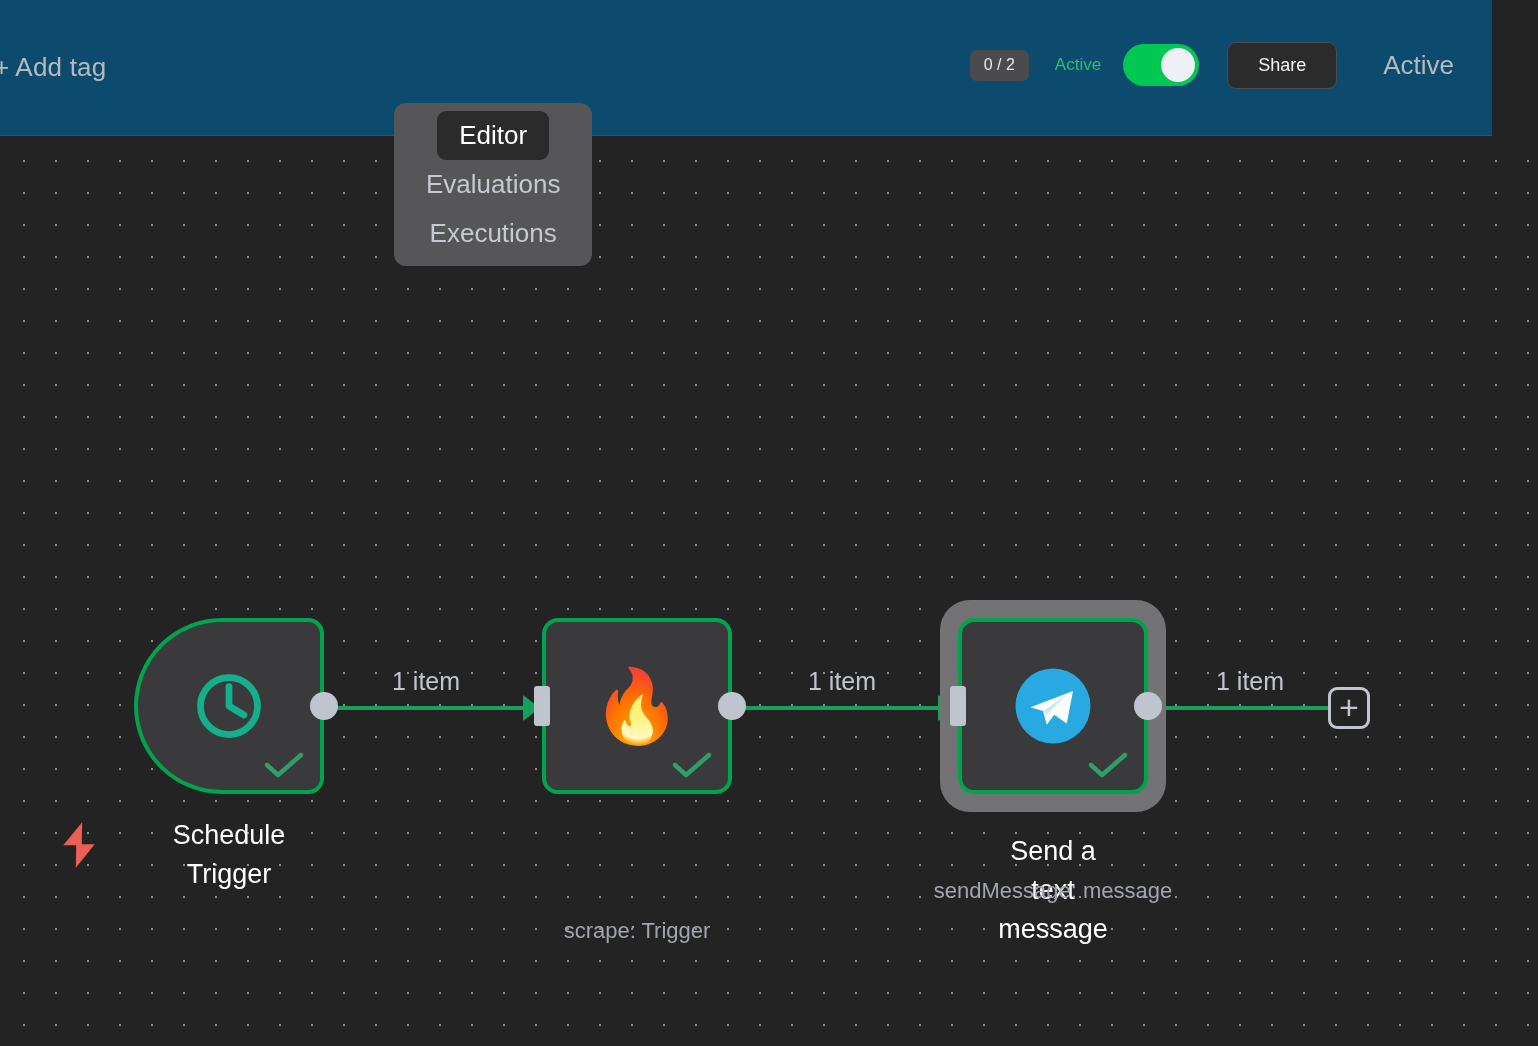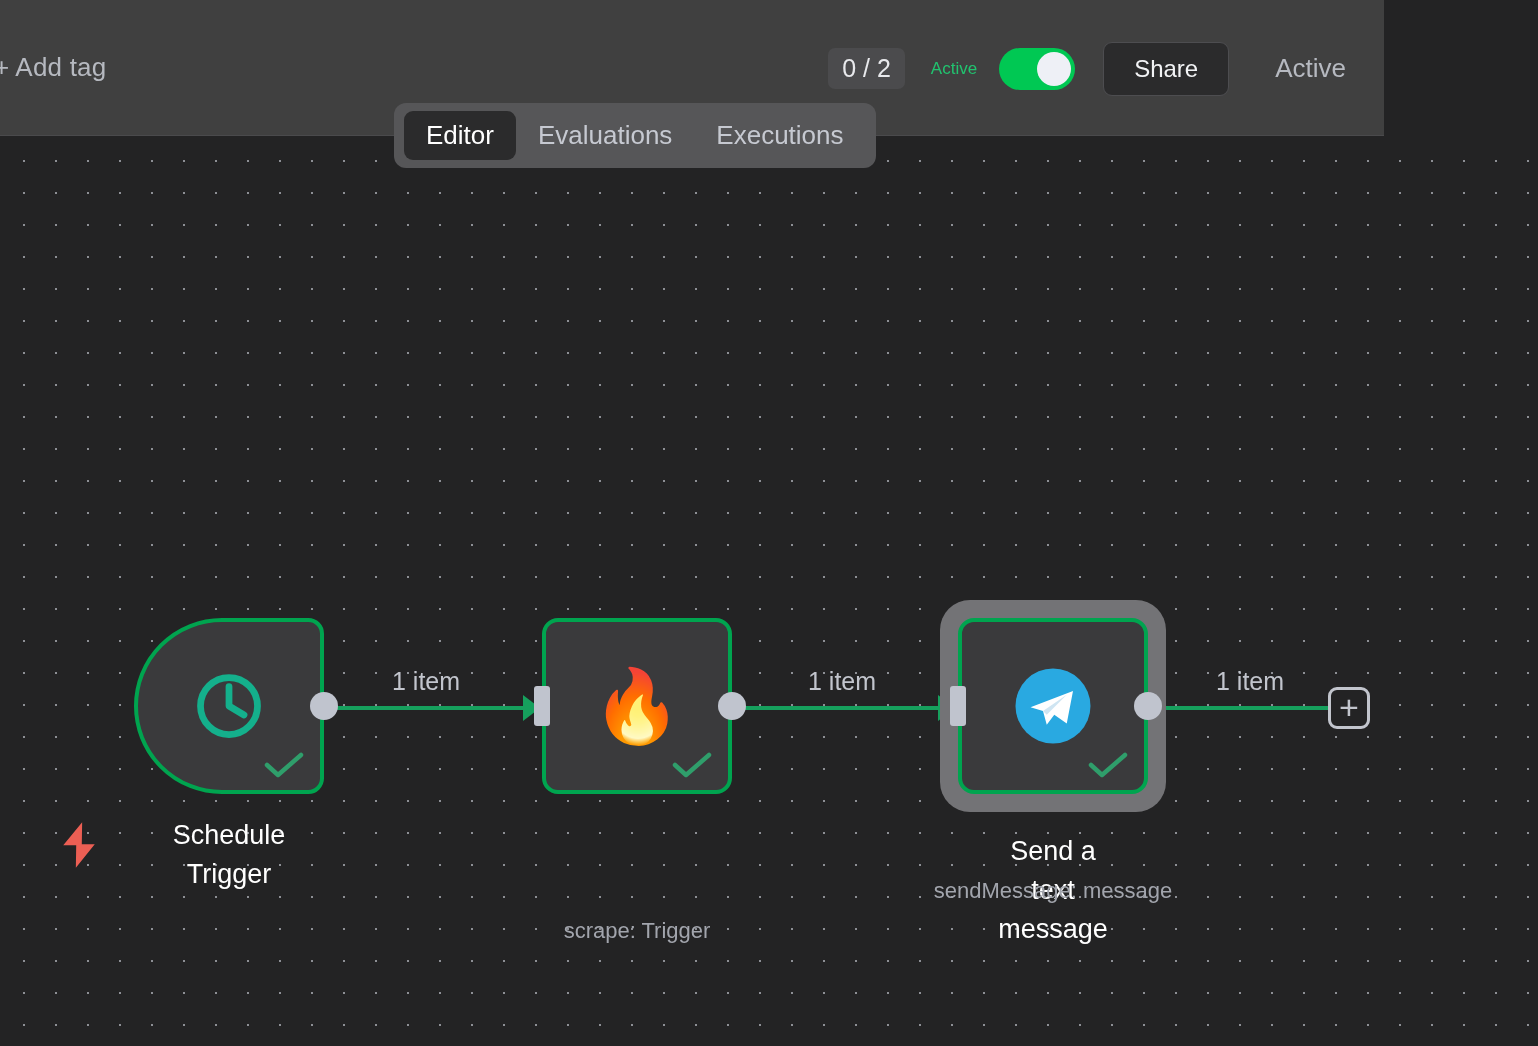--- a/index.html
+++ b/index.html
@@ -7,67 +7,67 @@
     width: 1538px; height: 1046px;
     background: #232324;
     font-family: "Liberation Sans", sans-serif;
     overflow: hidden;
   }
   #app { position: relative; width: 1538px; height: 1046px; }
 
   
   .header {
     position: absolute; left: 0; top: 0;
-    width: 1384px; height: 136px;
-    background: #404040;
+    width: 1492px; height: 136px;
+    background: #0c4a6e;
     border-bottom: 1px solid #4a4a4c;
   }
   .add-tag {
     position: absolute; left: -6px; top: 52px;
     font-size: 26px; color: #b6b9c0; letter-spacing: .2px;
     white-space: nowrap;
   }
   .header-right {
     position: absolute; right: 38px; top: 42px;
     display: flex; align-items: center; gap: 0px;
   }
   .counter-badge {
     background: #4b4b4d; color: #e8e9ec;
-    font-size: 25px; padding: 6px 14px; border-radius: 7px;
+    font-size: 16px; padding: 6px 14px; border-radius: 7px;
     line-height: 1.15;
   }
   .active-label {
     color: #21c36f; font-size: 17px; margin-left: 26px;
   }
   .toggle {
     margin-left: 22px;
     width: 76px; height: 42px; border-radius: 21px;
     background: #00c853; position: relative; cursor: pointer;
   }
   .toggle .knob {
     position: absolute; top: 4px; right: 4px;
     width: 34px; height: 34px; border-radius: 50%;
     background: #eef0f6;
   }
   .share-btn {
     margin-left: 28px;
     background: #2b2b2c; color: #f2f3f5;
-    font-size: 24px; padding: 12px 30px; border-radius: 9px;
+    font-size: 18px; padding: 12px 30px; border-radius: 9px;
     border: 1px solid #4d4d50; cursor: pointer; line-height: 1.15;
   }
   .saved-label {
     margin-left: 46px; color: #b6b9c0; font-size: 26px;
   }
 
   
   .tabs {
     position: absolute; left: 394px; top: 103px;
     display: flex; align-items: center; gap: 0px;
     background: #565658; border-radius: 12px;
-    padding: 8px 10px; z-index: 6;
+    padding: 8px 10px; z-index: 6; flex-direction: column;
   }
   .tab {
     font-size: 26px; color: #c6c9d1; padding: 9px 22px;
     border-radius: 9px; cursor: pointer; white-space: nowrap;
   }
   .tab.active { background: #2b2b2c; color: #ffffff; }
 
   
   .canvas {
     position: absolute; left: 0; top: 136px;

